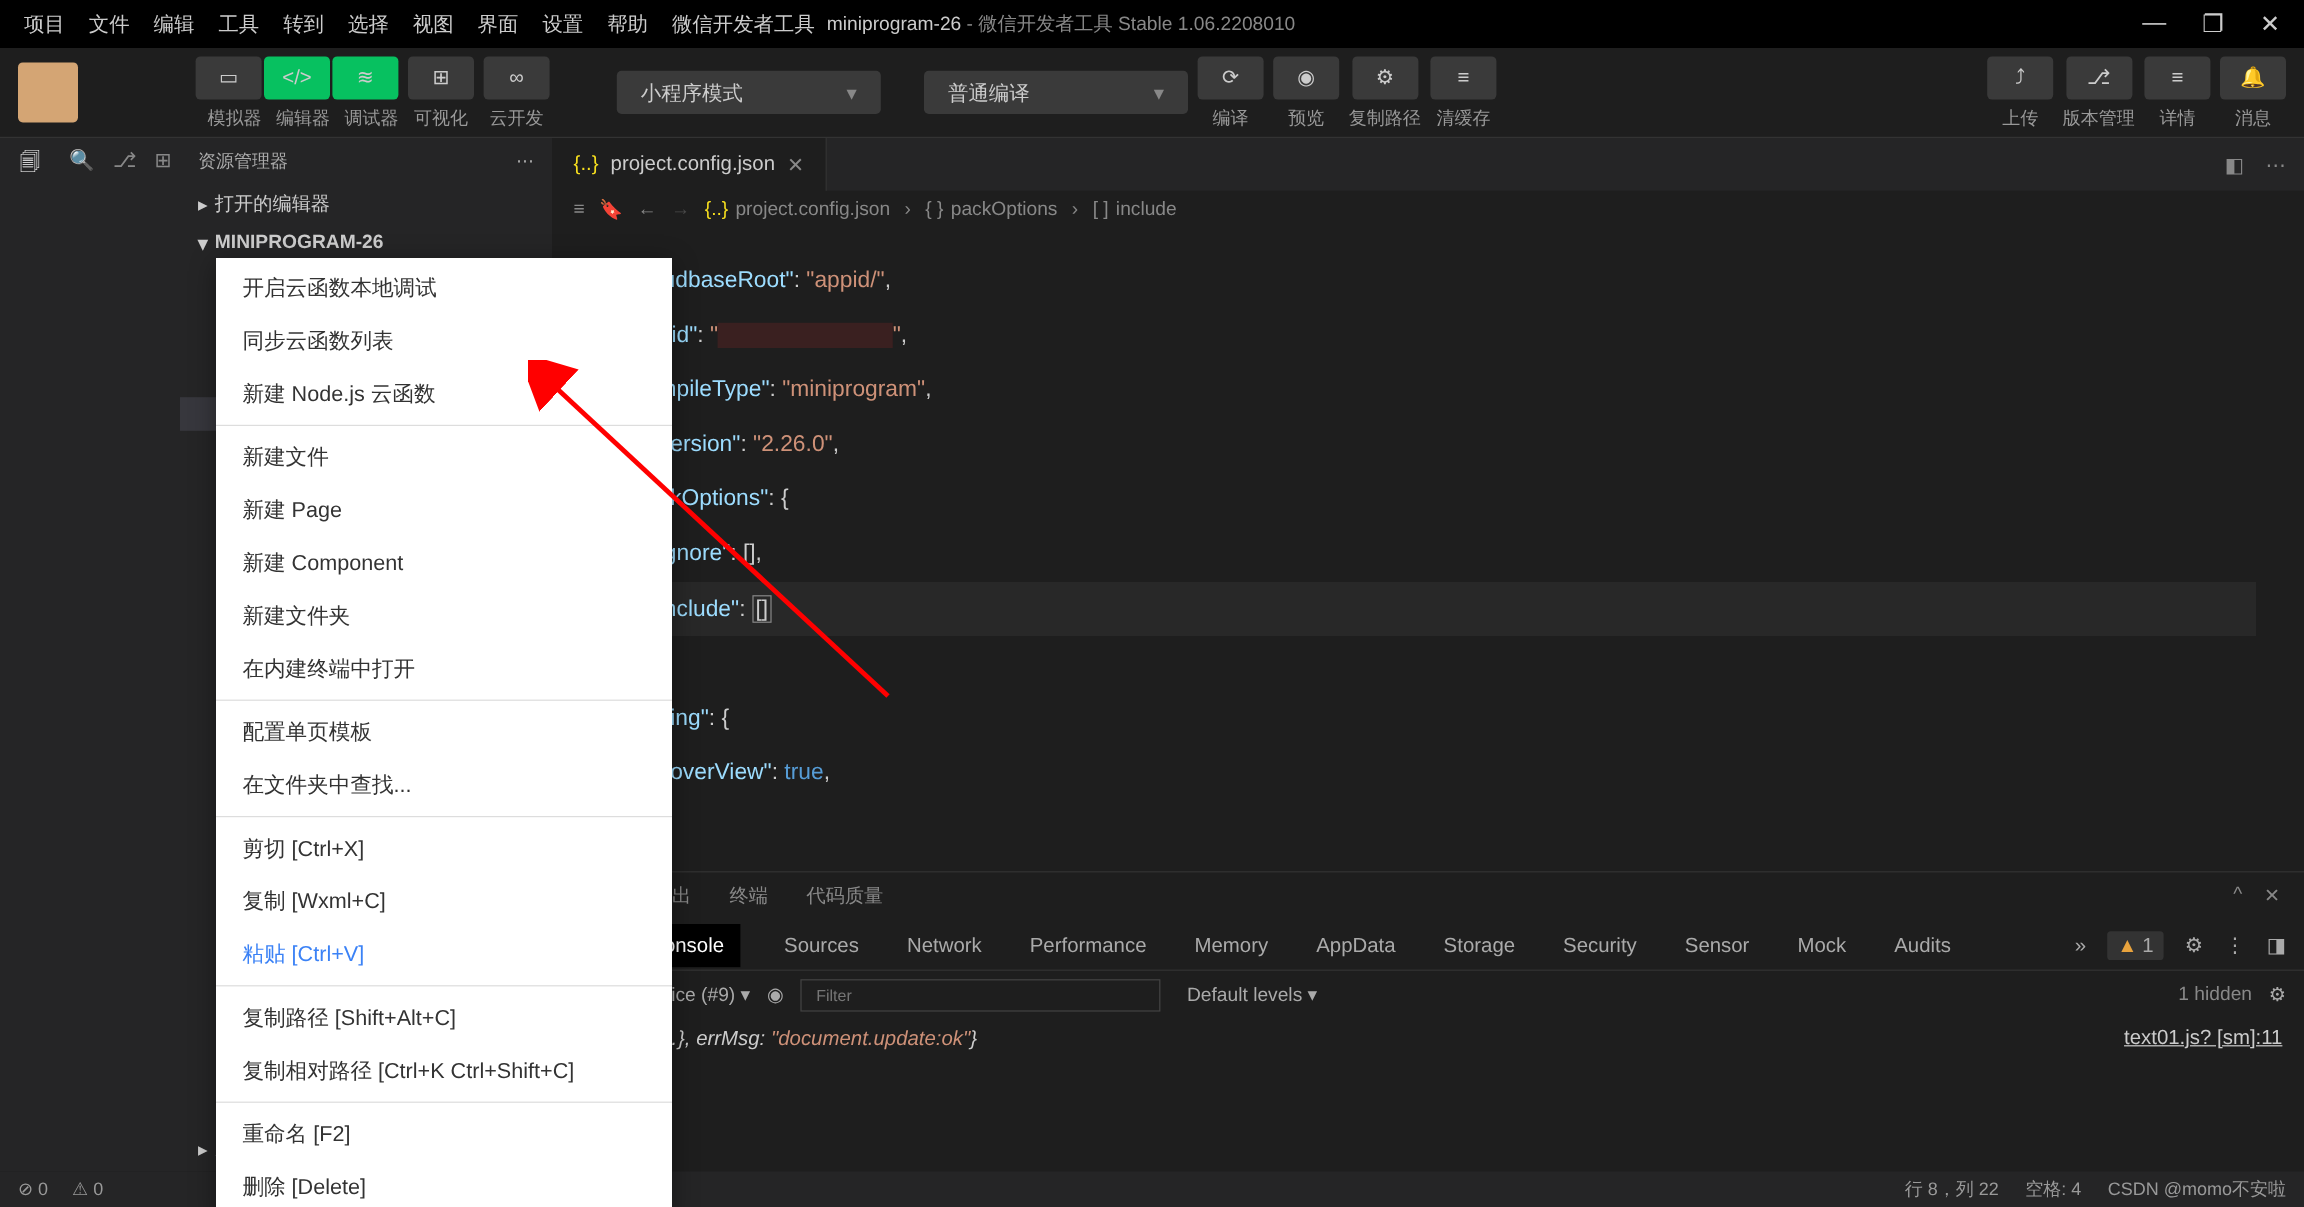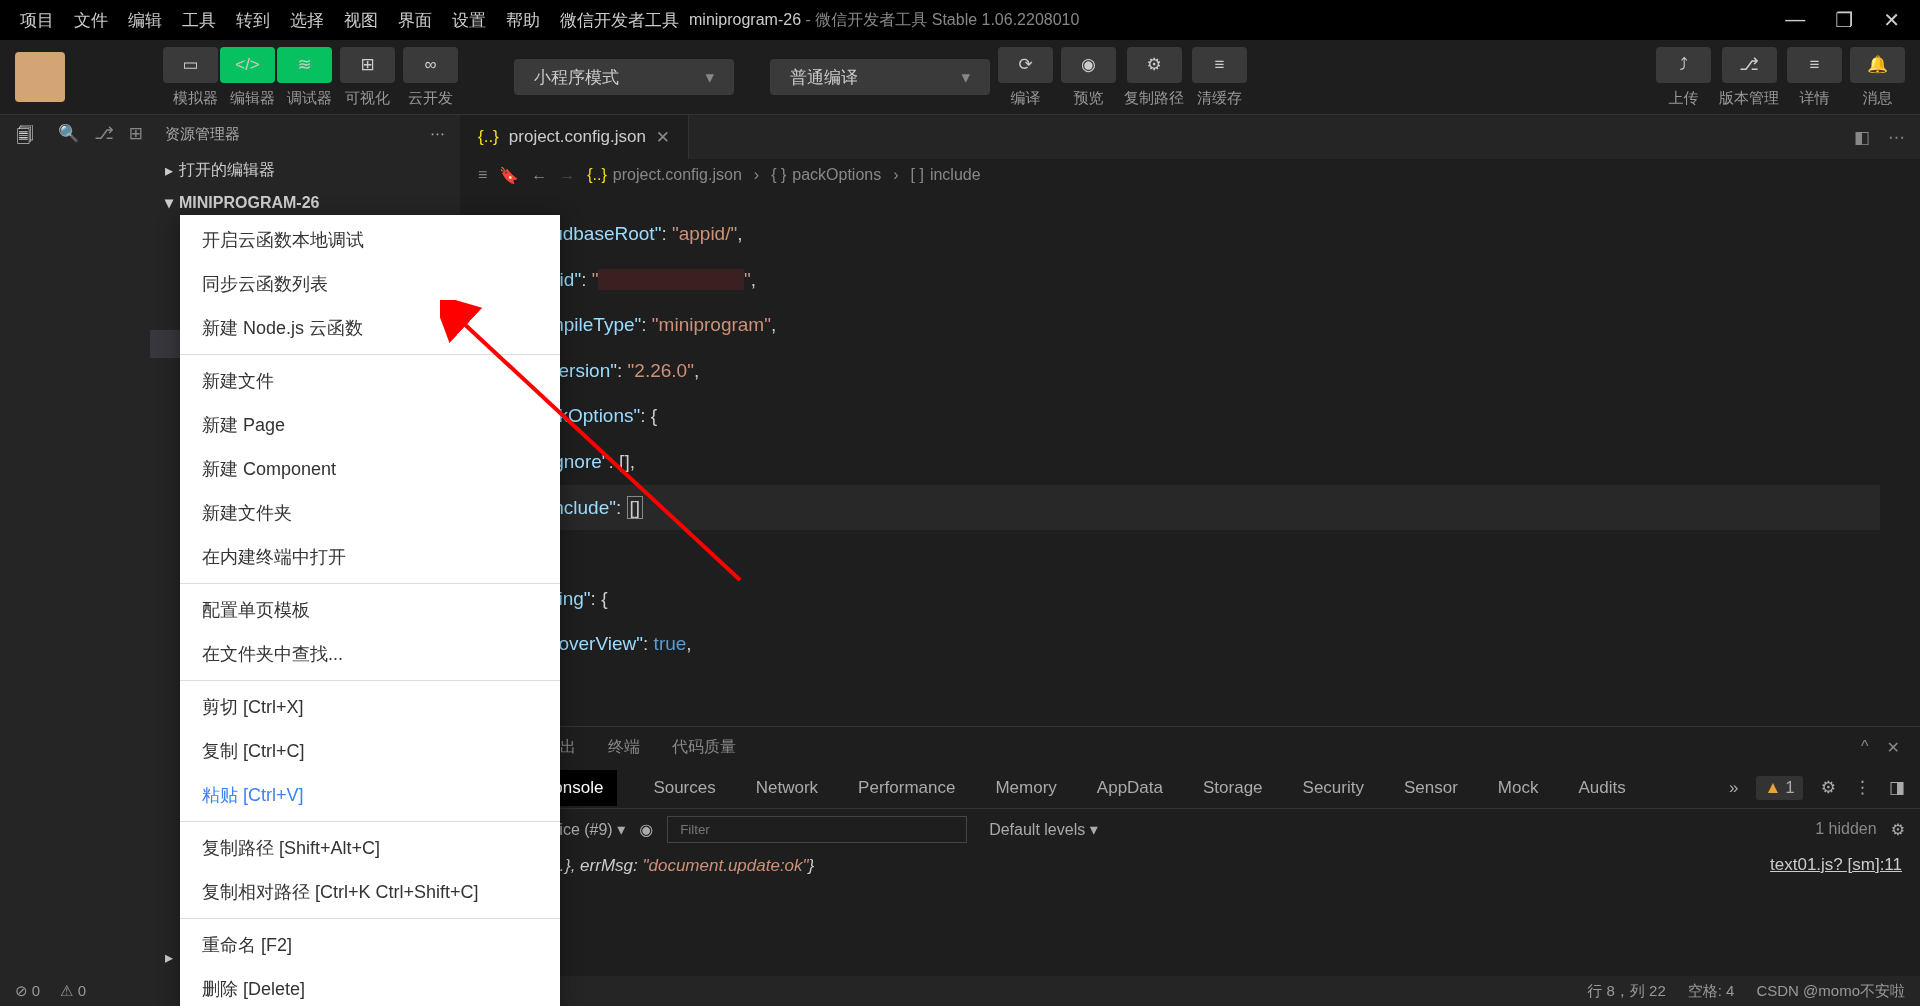--- a/index.html
+++ b/index.html
@@ -422,21 +422,21 @@
       <span>配置单页模板</span>
     </div>
     <div class="cm-item">
       <span>在文件夹中查找...</span>
     </div>
     <div class="cm-sep"></div>
     <div class="cm-item">
       <span>剪切  [Ctrl+X]</span>
     </div>
     <div class="cm-item">
-      <span>复制  [Ctrl+C]</span>
+      <span>复制  [Wxml+C]</span>
     </div>
     <div class="cm-item disabled">
       <span>粘贴  [Ctrl+V]</span>
     </div>
     <div class="cm-sep"></div>
     <div class="cm-item">
       <span>复制路径  [Shift+Alt+C]</span>
     </div>
     <div class="cm-item">
       <span>复制相对路径  [Ctrl+K Ctrl+Shift+C]</span>

